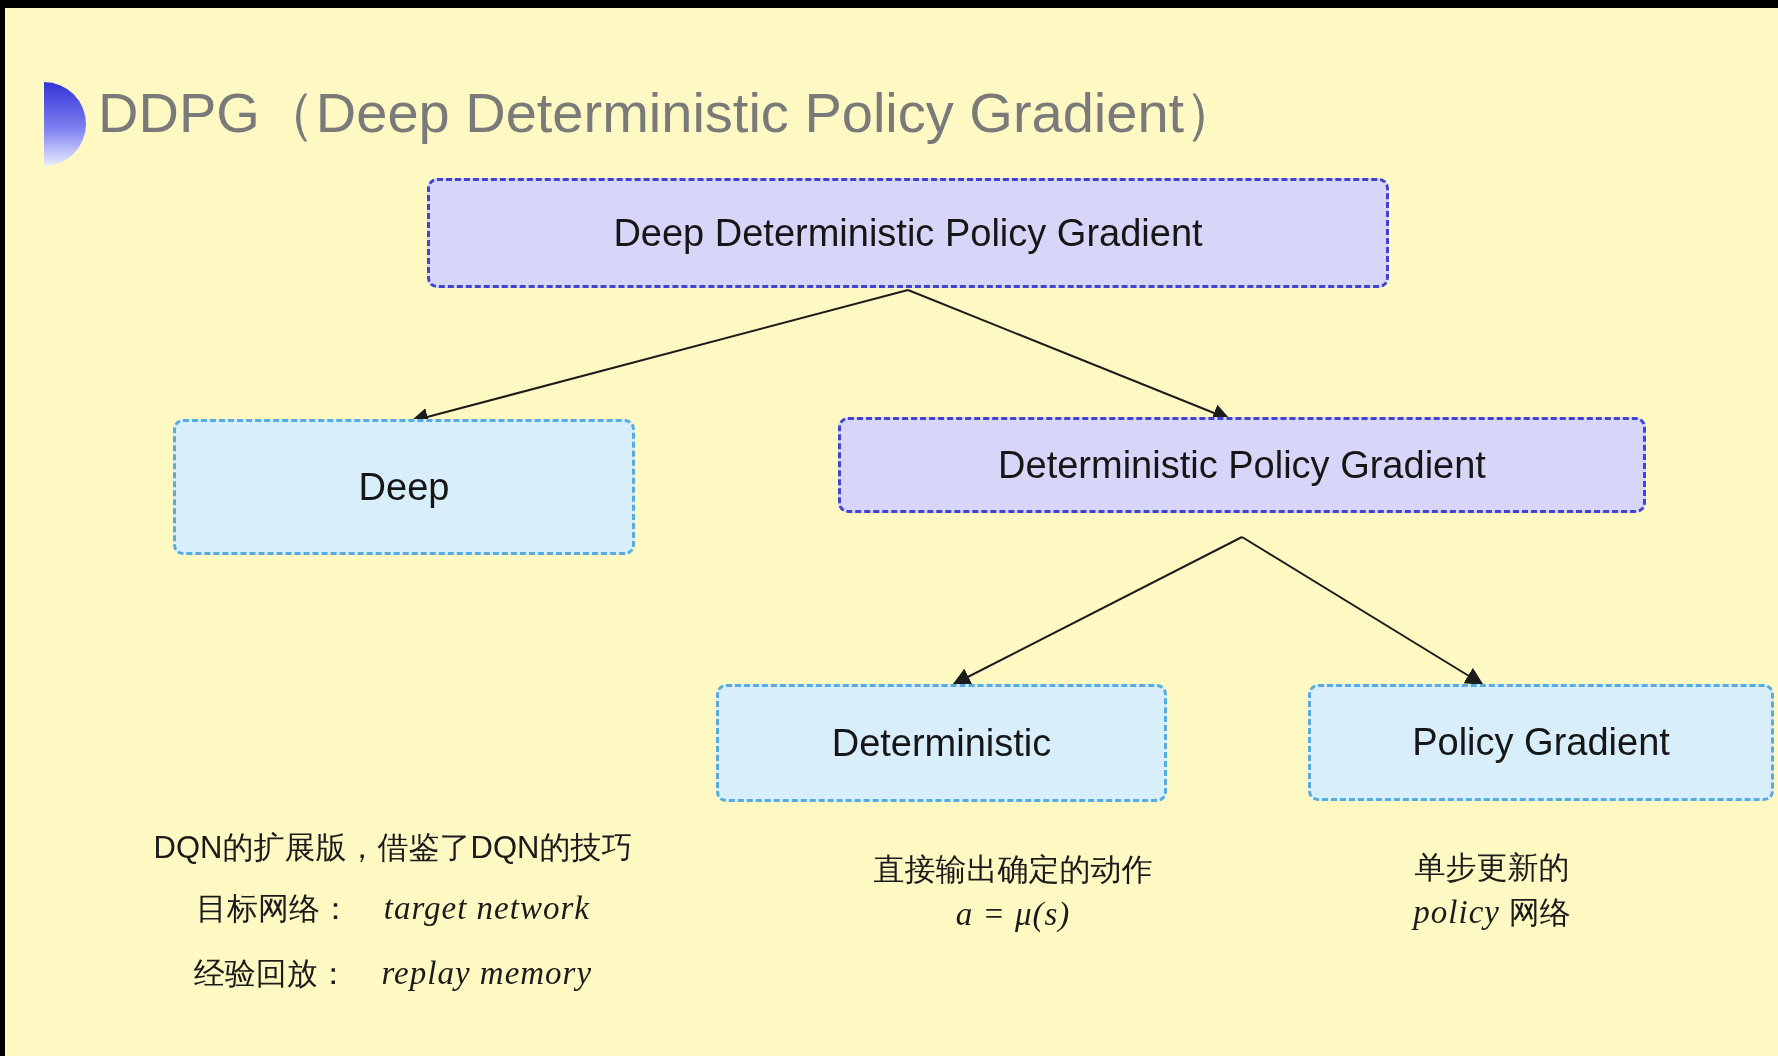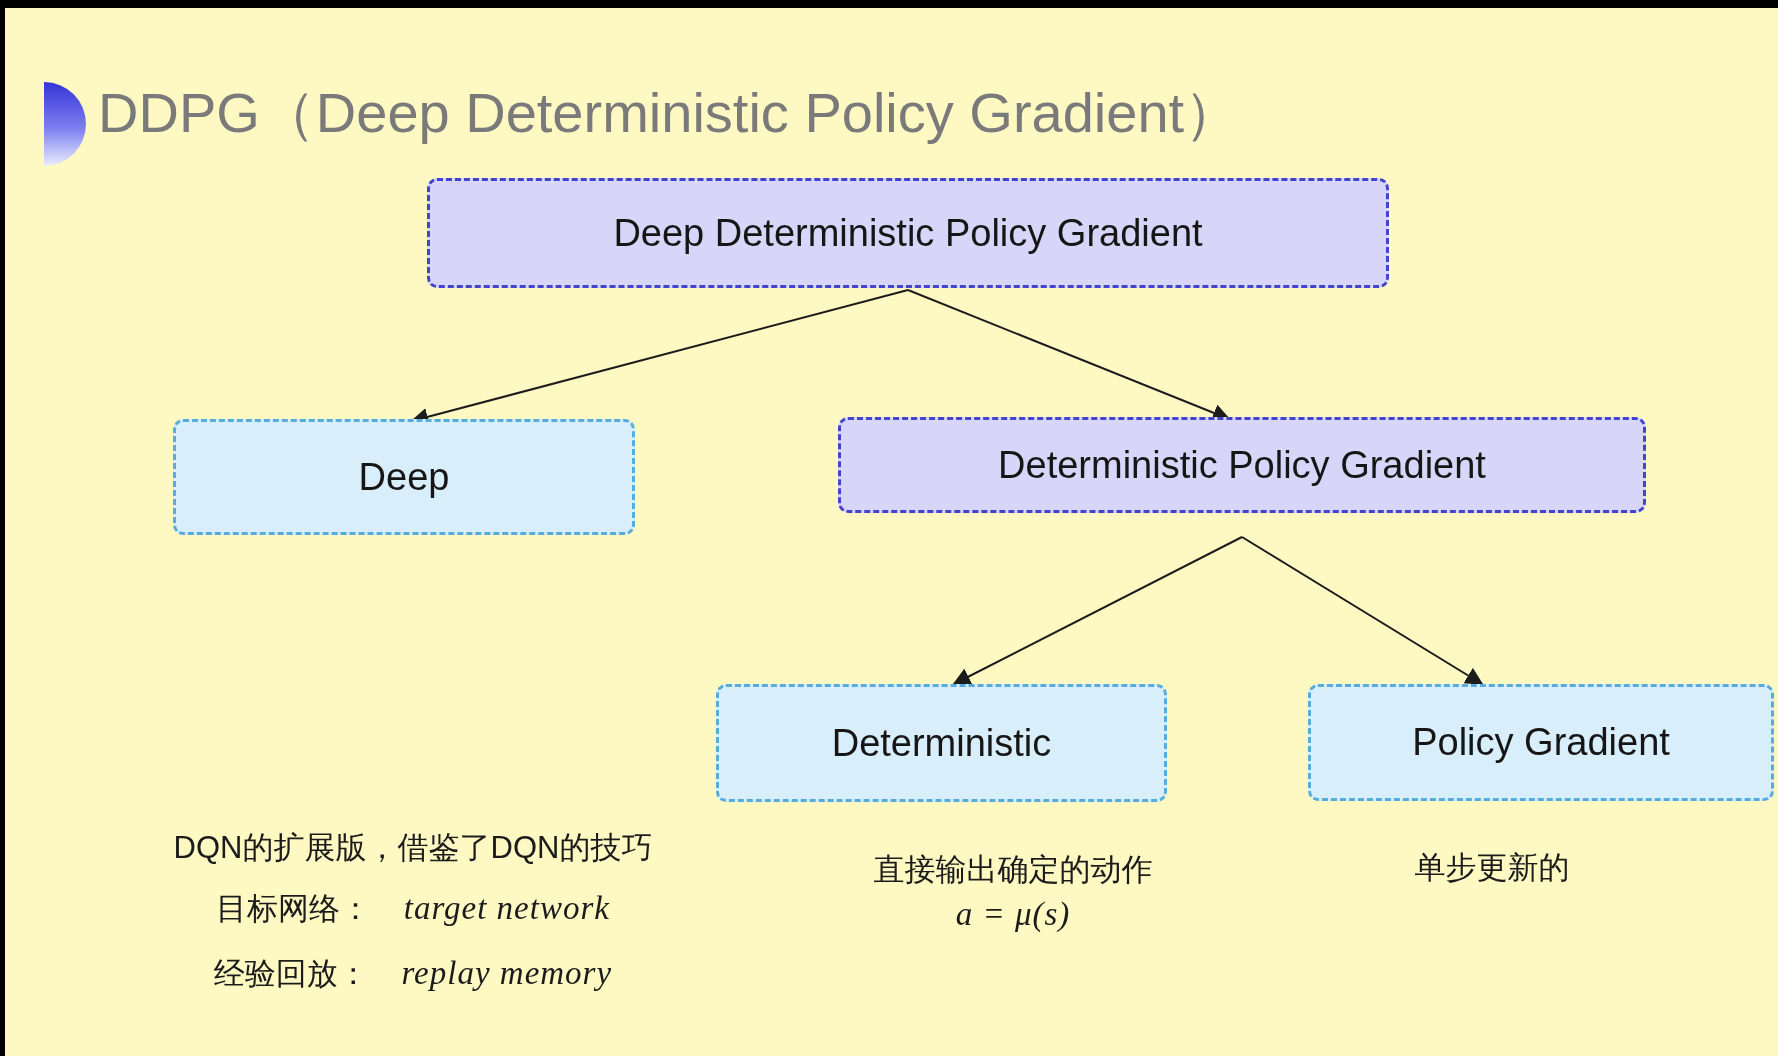--- a/index.html
+++ b/index.html
@@ -44,32 +44,32 @@
     display: flex; align-items: center; justify-content: center;
     border-radius: 10px;
     font-size: 38px; font-weight: 400;
     color: #161616;
     text-align: left;
     white-space: nowrap;
   }
   .node.purple { background: #d7d6f8; border: 3px dashed #4244ce; }
   .node.cyan   { background: #d9eefb; border: 3px dashed #55acdd; }
   .node-root { left: 427px; top: 178px; width: 962px; height: 110px; }
-  .node-deep { left: 173px; top: 419px; width: 462px; height: 116px; }
+  .node-deep { left: 173px; top: 419px; width: 462px; height: 136px; }
   .node-dpg  { left: 838px; top: 417px; width: 808px; height: 96px; }
   .node-det  { left: 716px; top: 684px; width: 451px; height: 118px; }
   .node-pg   { left: 1308px; top: 684px; width: 466px; height: 117px; }
   .note {
     position: absolute;
     text-align: center;
     color: #1b1b1b;
     font-size: 31px;
     line-height: 44px;
   }
-  .note-deep { left: 128px; top: 826px; width: 570px; }
+  .note-deep { left: 108px; top: 826px; width: 570px; }
   .note-det  { left: 808px; top: 848px; width: 410px; }
   .note-pg   { left: 1290px; top: 846px; width: 404px; }
   .note-line { display: block; }
   .note-deep .gap-md { margin-top: 16px; }
   .note-deep .gap-lg { margin-top: 20px; }
   .math {
     font-family: "Liberation Serif", serif;
     font-style: italic;
     font-size: 33px;
     letter-spacing: 1px;
@@ -131,15 +131,19 @@
     </span>
   </div>
 
   <div class="note note-det">
     <span class="note-line">直接输出确定的动作</span>
     <span class="note-line math">a = μ(s)</span>
   </div>
 
   <div class="note note-pg">
     <span class="note-line">单步更新的</span>
+    <span class="note-line">
+      <span class="math">policy</span>
+      <span> 网络</span>
+    </span>
   </div>
 
 </div>
 
 </body></html>

